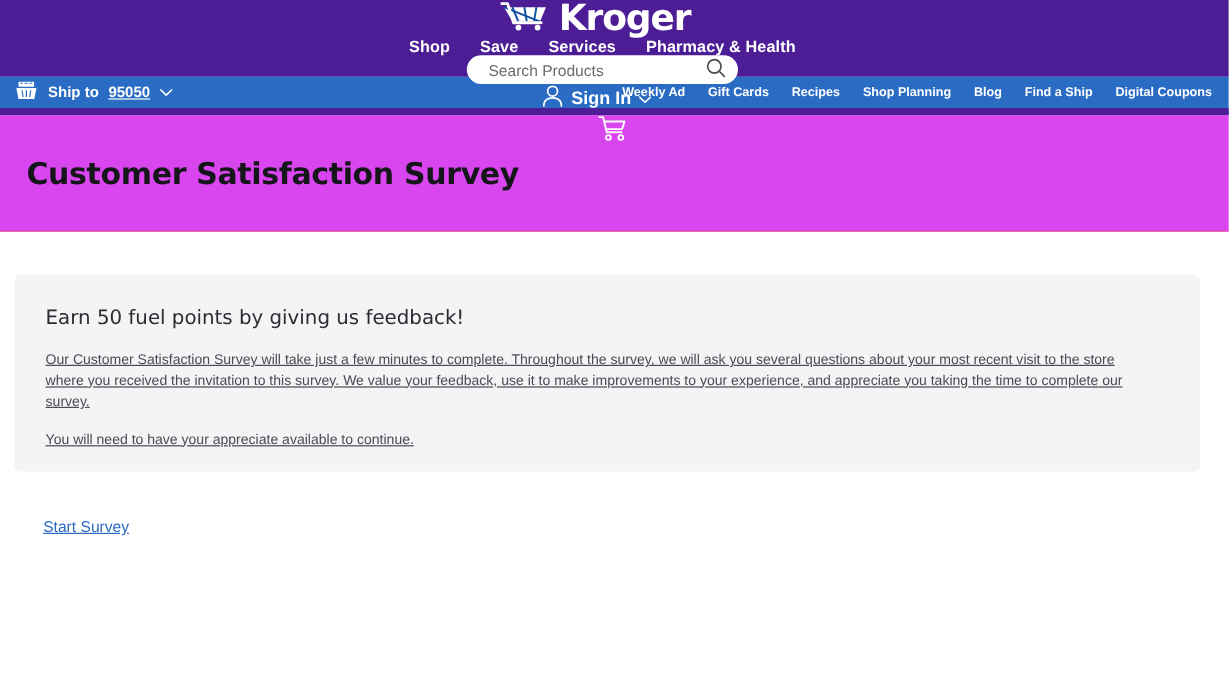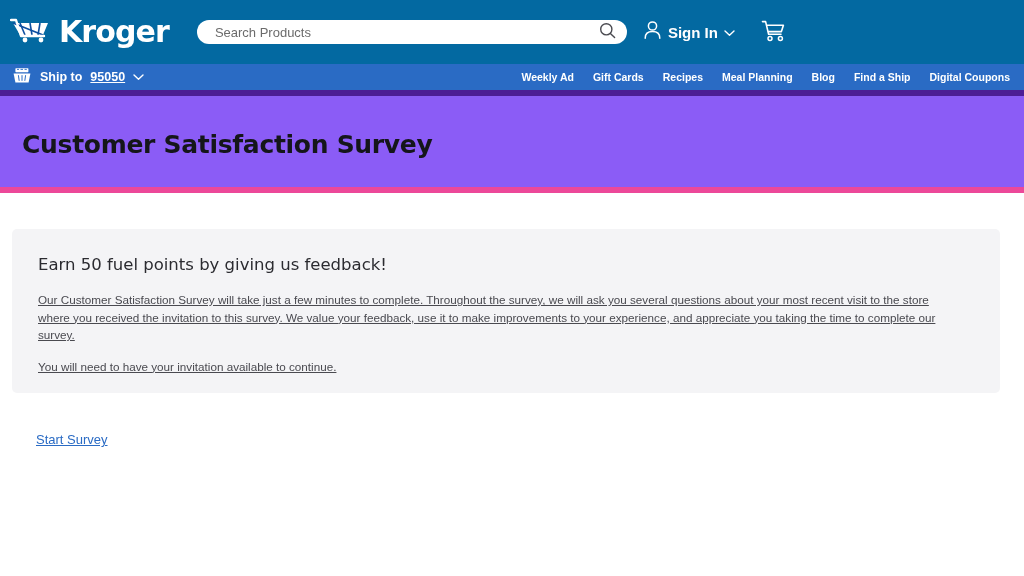--- a/index.html
+++ b/index.html
@@ -9,24 +9,25 @@
     height: 576px;
     overflow: hidden;
     background: #ffffff;
     font-family: "Liberation Sans", sans-serif;
     -webkit-font-smoothing: antialiased;
   }
 
   
   .top-bar {
     height: 64px;
-    background: #0369a1;
+    background: #4c1d95;
     display: flex;
     align-items: center;
     padding: 0 14px 0 10px;
+    flex-direction: column;
   }
 
   .logo {
     display: flex;
     align-items: center;
     gap: 7px;
     margin-right: 28px;
     cursor: pointer;
   }
   .logo-wordmark {
@@ -127,24 +128,24 @@
   .sub-links a {
     color: #ffffff;
     font-size: 10.5px;
     font-weight: bold;
     text-decoration: none;
     white-space: nowrap;
   }
 
   
   .title-band {
-    background: #8b5cf6;
+    background: #d946ef;
     padding: 34px 0 0 22px;
     height: 97px;
-    border-bottom: 6px solid #ec4899;
+    border-bottom: 1px solid #ec4899;
   }
   .page-title {
     font-size: 25px;
     font-weight: bold;
     color: #15161a;
     letter-spacing: -0.3px;
     font-family: "DejaVu Sans", sans-serif;
   }
 
   
@@ -194,20 +195,26 @@
         <path d="M20 6 L22 18" stroke="#0d4ea0" stroke-width="1.6"></path>
         <path d="M30 6 L28 18" stroke="#0d4ea0" stroke-width="1.6"></path>
         <path d="M1 3 L6 3 L11 19 L34 19" stroke="#ffffff" stroke-width="2.4" fill="none" stroke-linecap="round" stroke-linejoin="round"></path>
         <circle cx="15" cy="23" r="2.4" fill="#ffffff"></circle>
         <circle cx="31" cy="23" r="2.4" fill="#ffffff"></circle>
       </svg>
     </span>
     <span class="logo-wordmark">Kroger</span>
   </div>
 
+  <nav class="main-nav">
+    <a href="#">Shop</a>
+    <a href="#">Save</a>
+    <a href="#">Services</a>
+    <a href="#">Pharmacy &amp; Health</a>
+  </nav>
 
   <div class="search-wrap">
     <input class="search-input" type="text" placeholder="Search Products" style="">
     <button class="search-btn">
       <span>
         <svg width="17" height="17" viewBox="0 0 17 17" fill="none">
           <circle cx="7.3" cy="7.3" r="5.6" stroke="#4a4a50" stroke-width="1.4"></circle>
           <path d="M11.4 11.4 L15.6 15.6" stroke="#4a4a50" stroke-width="1.4" stroke-linecap="round"></path>
         </svg>
       </span>
@@ -258,35 +265,35 @@
       <svg width="11" height="8" viewBox="0 0 11 8" fill="none">
         <path d="M1 2 L5.5 6.2 L10 2" stroke="#ffffff" stroke-width="1.4" fill="none" stroke-linecap="round" stroke-linejoin="round"></path>
       </svg>
     </span>
   </div>
 
   <nav class="sub-links">
     <a href="#">Weekly Ad</a>
     <a href="#">Gift Cards</a>
     <a href="#">Recipes</a>
-    <a href="#">Meal Planning</a>
+    <a href="#">Shop Planning</a>
     <a href="#">Blog</a>
     <a href="#">Find a Ship</a>
     <a href="#">Digital Coupons</a>
   </nav>
 </div>
 
 <div class="title-band">
   <h1 class="page-title">Customer Satisfaction Survey</h1>
 </div>
 
 <div class="content">
 
   <div class="info-panel">
     <div class="panel-heading">Earn 50 fuel points by giving us feedback!</div>
     <p class="panel-para">Our Customer Satisfaction Survey will take just a few minutes to complete. Throughout the survey, we will ask you several questions about your most recent visit to the store where you received the invitation to this survey. We value your feedback, use it to make improvements to your experience, and appreciate you taking the time to complete our survey.</p>
-    <p class="panel-para">You will need to have your invitation available to continue.</p>
+    <p class="panel-para">You will need to have your appreciate available to continue.</p>
   </div>
 
   <div class="start-link-wrap">
     <a class="start-link" href="#">Start Survey</a>
   </div>
 </div>
 
 </body></html>

